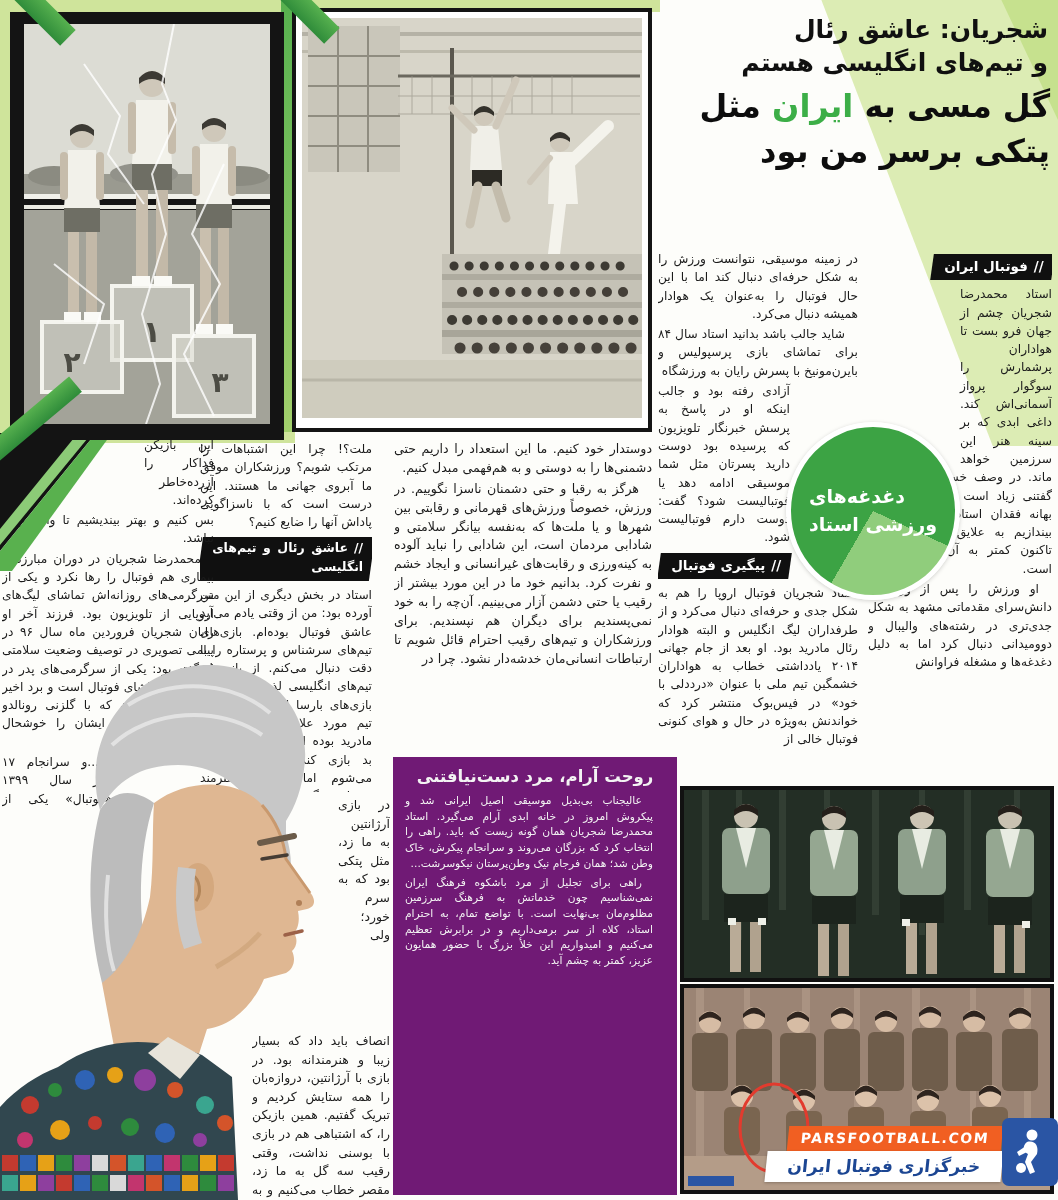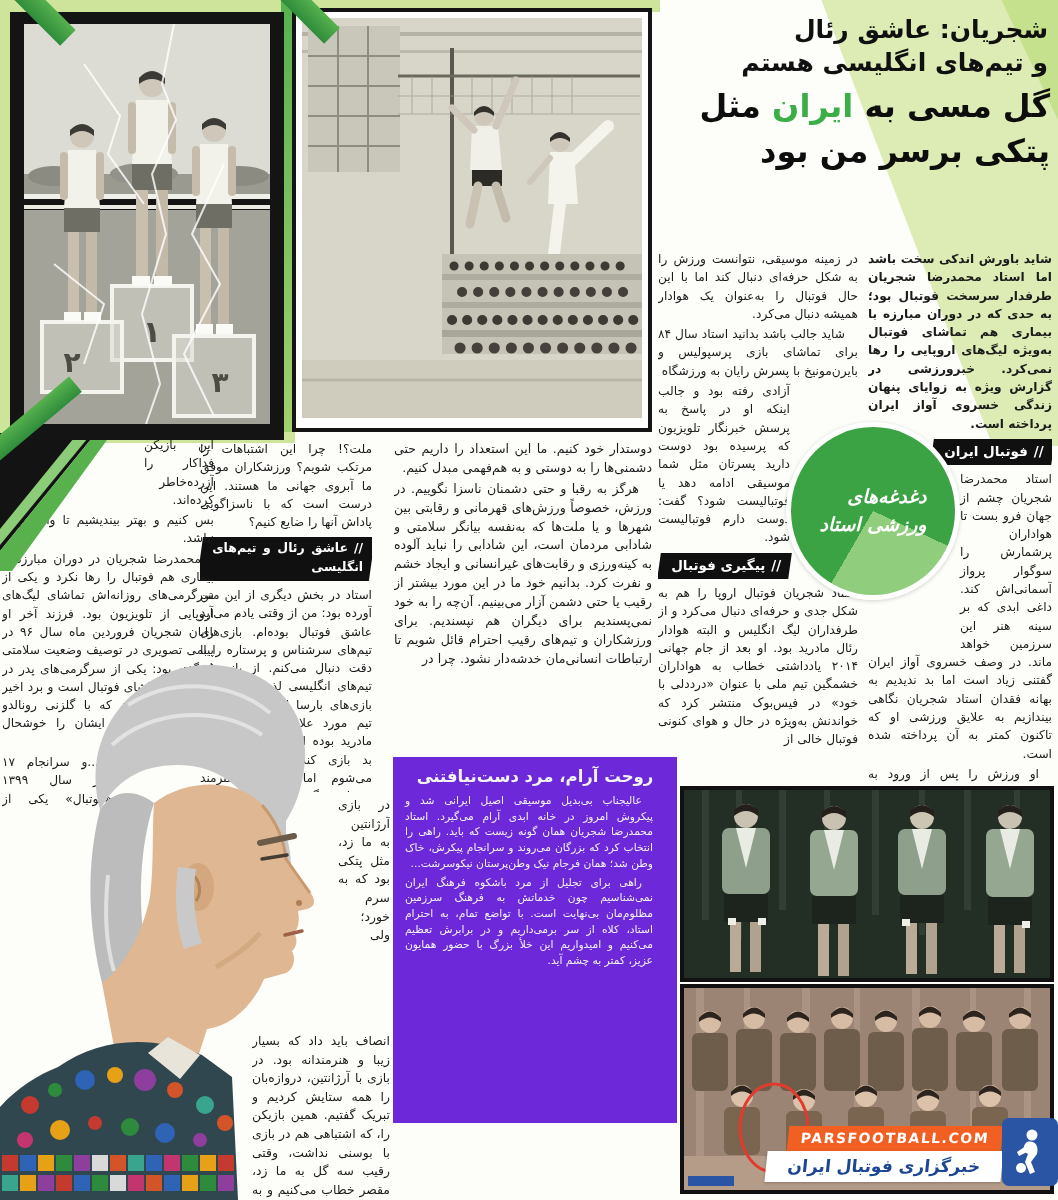--- a/index.html
+++ b/index.html
@@ -34,24 +34,24 @@
   .sec-head{display:inline-block;background:#101010;color:#fff;font-weight:bold;font-size:13.5px;
             padding:2px 9px 4px 12px;margin:4px 0 5px 0;transform:skewX(-8deg);}
   .sec-head>span{display:inline-block;transform:skewX(8deg);}
   .slashes{letter-spacing:1px;margin-left:6px;font-weight:bold;}
   .fl-l{float:left;}
   .fl-r{float:right;}
   
   .badge{position:absolute;left:786px;top:422px;width:174px;height:178px;border-radius:50%;
          background:conic-gradient(from 115deg,#90cd7c 0deg 95deg,#3ca344 95deg 360deg);
          border:5px solid #fff;box-sizing:border-box;z-index:3;display:flex;align-items:center;
-         justify-content:center;text-align:right;box-shadow:0 1px 4px rgba(0,0,0,.18);font-style:italic;}
+         justify-content:center;text-align:left;box-shadow:0 1px 4px rgba(0,0,0,.18);}
   .badge-text{color:#fff;font-weight:bold;font-size:19px;line-height:1.45;}
   
-  .memorial{position:absolute;left:393px;top:757px;width:284px;height:366px;background:#6d28d9;
+  .memorial{position:absolute;left:393px;top:757px;width:284px;height:438px;background:#701a75;
             color:#f3f3f3;box-sizing:border-box;padding:8px 12px;z-index:2;}
   .memorial .m-title{text-align:center;font-size:16.5px;font-weight:bold;margin:2px 0 7px 0;}
   .memorial p{font-size:10.7px;line-height:1.47;text-align:justify;margin:0 12px 3px 0;text-indent:11px;}
   
   .frame3{position:absolute;left:680px;top:786px;width:374px;height:196px;background:#111;
           border:4px solid #111;box-sizing:border-box;z-index:2;}
   .frame4{position:absolute;left:680px;top:984px;width:374px;height:210px;background:#111;
           border:4px solid #111;box-sizing:border-box;z-index:2;}
   
   .wm-orange{position:absolute;left:788px;top:1126px;width:214px;height:25px;background:#f15f22;
@@ -225,21 +225,20 @@
   <div class="kicker">
     <div>شجریان: عاشق رئال</div>
     <div>و تیم‌های انگلیسی هستم</div>
   </div>
   <div class="bigtitle">
     <div><span>گل مسی به </span><span class="green-word">ایران</span><span> مثل</span></div>
     <div>پتکی برسر من بود</div>
   </div>
 
   <div class="col" style="left:868px;top:250px;width:184px;height:532px;">
-    <p class="lead noind">شاید باورش اندکی سخت باشد اما استاد محمدرضا شجریان طرفدار سرسخت فوتبال بود؛ به حدی که در دوران مبارزه با بیماری هم تماشای فوتبال به‌ویژه لیگ‌های اروپایی را رها نمی‌کرد. خبرورزشی در گزارش ویژه به زوایای پنهان زندگی خسروی آواز ایران پرداخته است.</p>
     <div class="sec-head"><span><span class="slashes">//</span><span>فوتبال ایران</span></span></div>
     <span class="fl-l" style="width:92px;height:176px;"></span>
     <p class="noind">استاد محمدرضا شجریان چشم از جهان فرو بست تا هواداران پرشمارش را سوگوار پرواز آسمانی‌اش کند. داغی ابدی که بر سینه هنر این سرزمین خواهد ماند. در وصف خسروی آواز ایران گفتنی زیاد است اما بد ندیدیم به بهانه فقدان استاد شجریان نگاهی بیندازیم به علایق ورزشی او که تاکنون کمتر به آن پرداخته شده است.</p>
     <p>او ورزش را پس از ورود به دانش‌سرای مقدماتی مشهد به شکل جدی‌تری در رشته‌های والیبال و دوومیدانی دنبال کرد اما به دلیل دغدغه‌ها و مشغله فراوانش</p>
   </div>
 
   <div class="col" style="left:658px;top:250px;width:200px;height:532px;">
     <p class="noind">در زمینه موسیقی، نتوانست ورزش را به شکل حرفه‌ای دنبال کند اما با این حال فوتبال را به‌عنوان یک هوادار همیشه دنبال می‌کرد.</p>
     <p>شاید جالب باشد بدانید استاد سال ۸۴ برای تماشای بازی پرسپولیس و بایرن‌مونیخ با پسرش رایان به ورزشگاه</p>
     <span class="fl-r" style="width:68px;height:186px;"></span>

